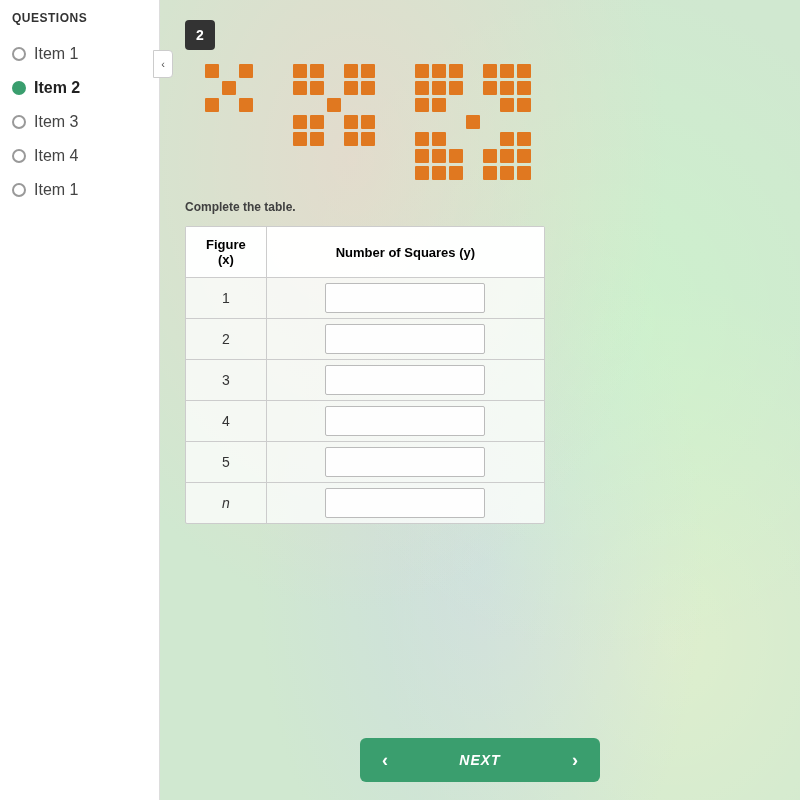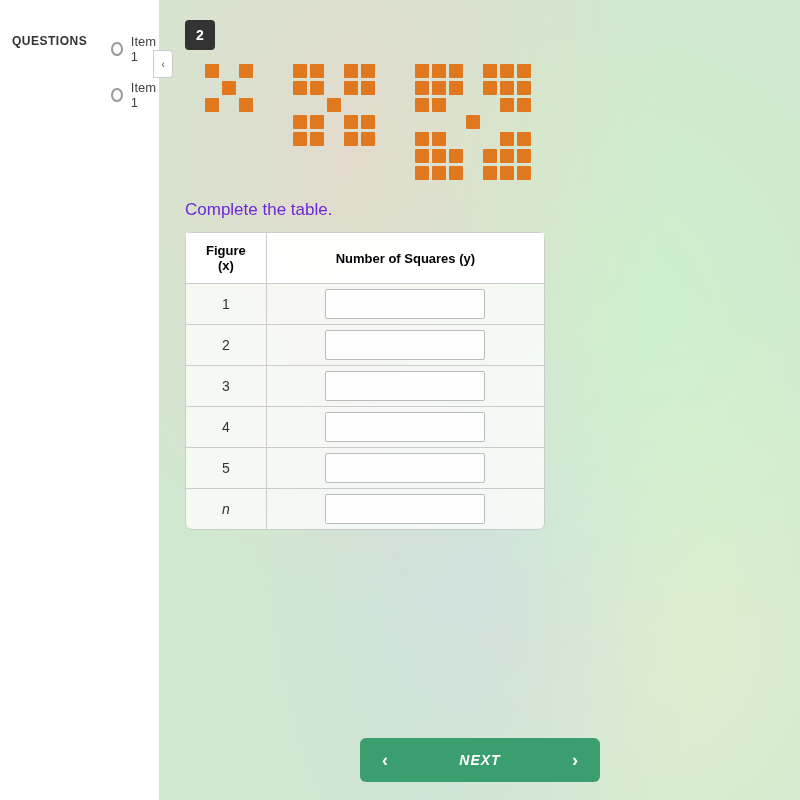--- a/index.html
+++ b/index.html
@@ -12,37 +12,38 @@
       display: flex;
     }
 
     
     .sidebar {
       width: 160px;
       min-width: 160px;
       background: #fff;
       height: 800px;
       display: flex;
-      padding-top: 26px;
+      flex-direction: column;
+      padding-top: 3px;
       border-right: 1px solid #ddd;
       position: relative;
       z-index: 10;
     }
     .sidebar-title {
       font-size: 12px;
       font-weight: bold;
       color: #333;
       padding: 8px 12px 12px 12px;
       letter-spacing: 0.5px;
     }
     .sidebar-item {
       display: flex;
       align-items: center;
       padding: 8px 12px;
-      font-size: 13px;
+      font-size: 16px;
       color: #444;
       cursor: pointer;
     }
     .sidebar-item .radio {
       width: 14px;
       height: 14px;
       border-radius: 50%;
       border: 2px solid #999;
       margin-right: 8px;
       display: inline-block;
@@ -142,31 +143,31 @@
       border-radius: 1px;
     }
     .sq-empty {
       width: 14px;
       height: 14px;
       background: transparent;
     }
 
     
     .instruction {
-      font-size: 17px;
-      font-weight: normal;
-      color: #6d28d9;
+      font-size: 12px;
+      font-weight: bold;
+      color: #404040;
       margin-bottom: 12px;
     }
 
     
     .table-container {
       background: rgba(255,255,255,0.75);
       border: 1px solid #ccc;
-      border-radius: 7px;
+      border-radius: 2px;
       display: inline-block;
       width: 360px;
     }
     table {
       border-collapse: collapse;
       width: 100%;
     }
     th {
       background: rgba(255,255,255,0.9);
       padding: 10px 20px;
@@ -254,20 +255,32 @@
 <body>
 
 <div class="sidebar">
   <div class="sidebar-title">QUESTIONS</div>
   <div class="collapse-arrow">‹</div>
 
   <div id="sidebar-items">
       <div class="sidebar-item">
         <span class="radio"></span>
         <span>Item 1</span>
+      </div>
+      <div class="sidebar-item active">
+        <span class="radio"></span>
+        <span>Item 2</span>
+      </div>
+      <div class="sidebar-item">
+        <span class="radio"></span>
+        <span>Item 3</span>
+      </div>
+      <div class="sidebar-item">
+        <span class="radio"></span>
+        <span>Item 4</span>
       </div>
       <div class="sidebar-item">
         <span class="radio"></span>
         <span>Item 1</span>
       </div>
     </div>
 </div>
 
 <div class="main">
   <div class="wavy-bg"></div>

